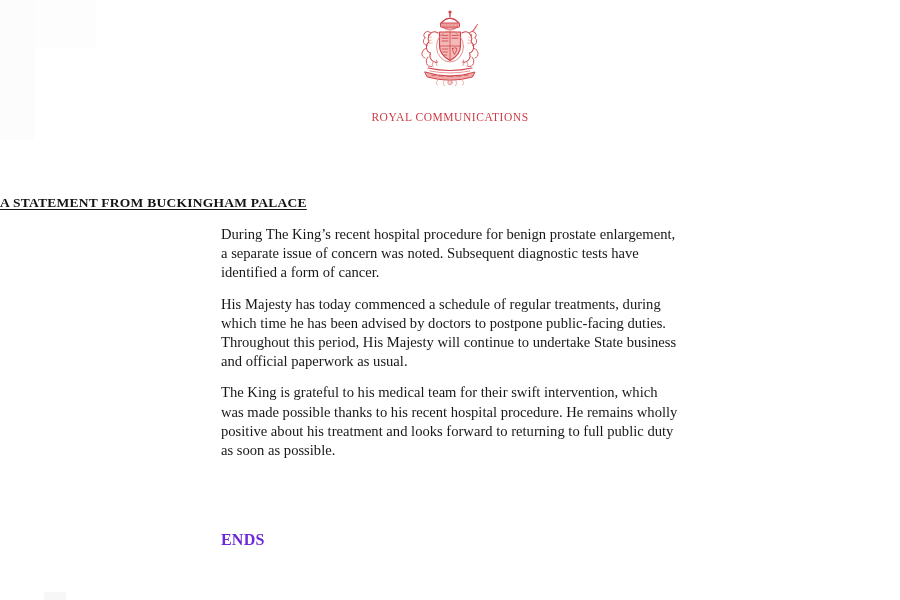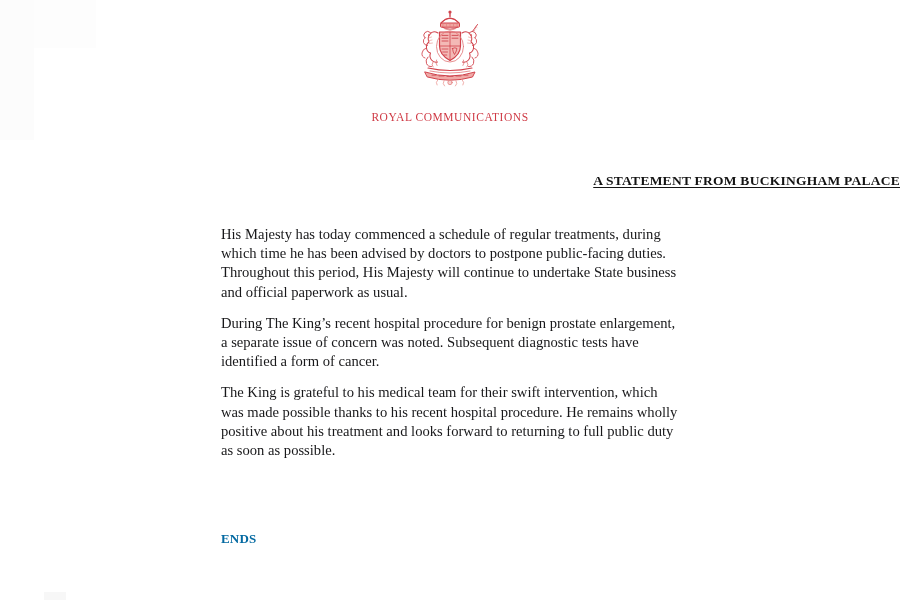--- a/index.html
+++ b/index.html
@@ -60,22 +60,22 @@
   .dept-name {
     margin-top: 23px;
     font-size: 11.5px;
     letter-spacing: 0.55px;
     color: #cf3a45;
     font-family: "Liberation Serif", "DejaVu Serif", serif;
   }
 
   
   .headline {
-    margin-top: 50px;
-    text-align: right;
+    margin-top: 72px;
+    text-align: left;
     font-size: 13.5px;
     font-weight: bold;
     letter-spacing: 0.25px;
     color: #141414;
     text-decoration: underline;
     text-underline-offset: 2px;
   }
 
   
   .body-copy {
@@ -88,24 +88,24 @@
     font-size: 14.6px;
     line-height: 19.2px;
     margin: 0 0 12px 0;
     color: #18181a;
     text-align: left;
   }
   .ends {
     position: absolute;
     left: 221px;
     top: 531px;
-    font-size: 13px;
+    font-size: 16px;
     font-weight: bold;
     letter-spacing: 0.2px;
-    color: #0369a1;
+    color: #6d28d9;
   }
 </style>
 </head>
 <body>
 
 <div class="page">
 
   <div class="scan-tint-a"></div>
   <div class="scan-tint-b"></div>
   <div class="scan-tint-c"></div>
@@ -172,20 +172,20 @@
         <circle cx="36" cy="72.5" r="2.2" stroke="#e2797a" stroke-width="0.7" fill="#f7d2d0"></circle>
       </g>
     </svg>
 
     <div class="dept-name">ROYAL COMMUNICATIONS</div>
   </div>
 
   <div class="headline">A STATEMENT FROM BUCKINGHAM PALACE</div>
 
   <div class="body-copy">
+    <p class="para">During The King’s recent hospital procedure for benign prostate enlargement, a separate issue of concern was noted. Subsequent diagnostic tests have identified a form of cancer.</p>
     <p class="para">His Majesty has today commenced a schedule of regular treatments, during which time he has been advised by doctors to postpone public-facing duties. Throughout this period, His Majesty will continue to undertake State business and official paperwork as usual.</p>
-    <p class="para">During The King’s recent hospital procedure for benign prostate enlargement, a separate issue of concern was noted. Subsequent diagnostic tests have identified a form of cancer.</p>
     <p class="para">The King is grateful to his medical team for their swift intervention, which was made possible thanks to his recent hospital procedure. He remains wholly positive about his treatment and looks forward to returning to full public duty as soon as possible.</p>
   </div>
 
   <div class="ends">ENDS</div>
 
 </div>
 
 </body></html>

